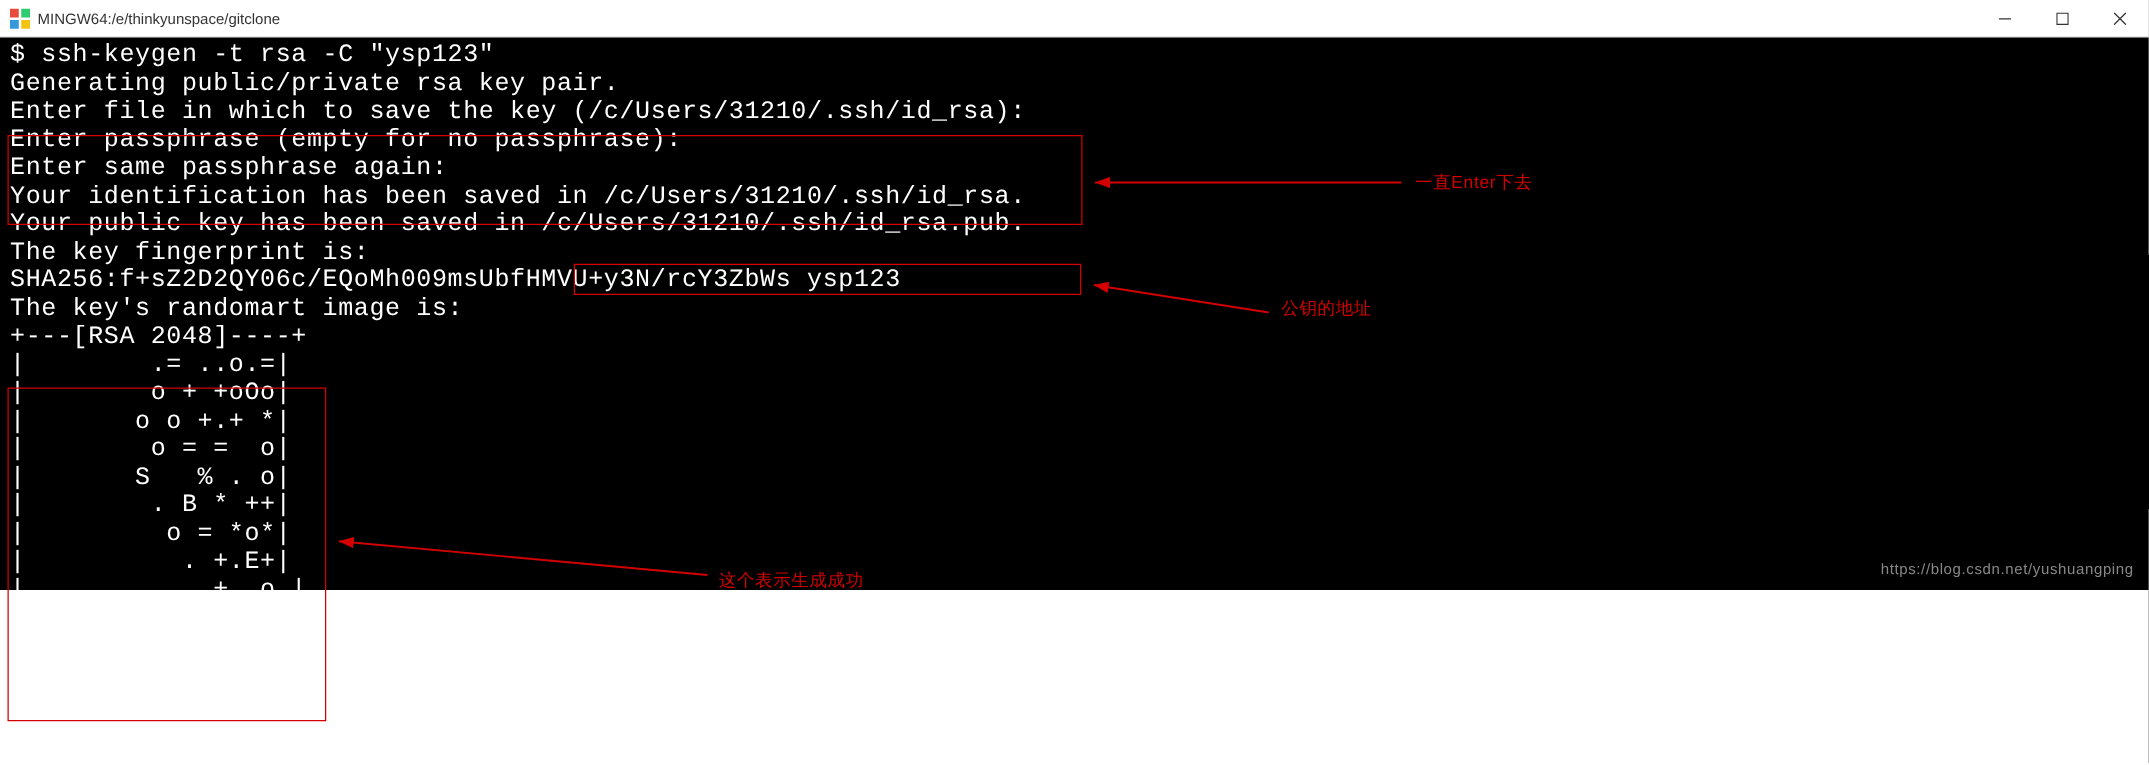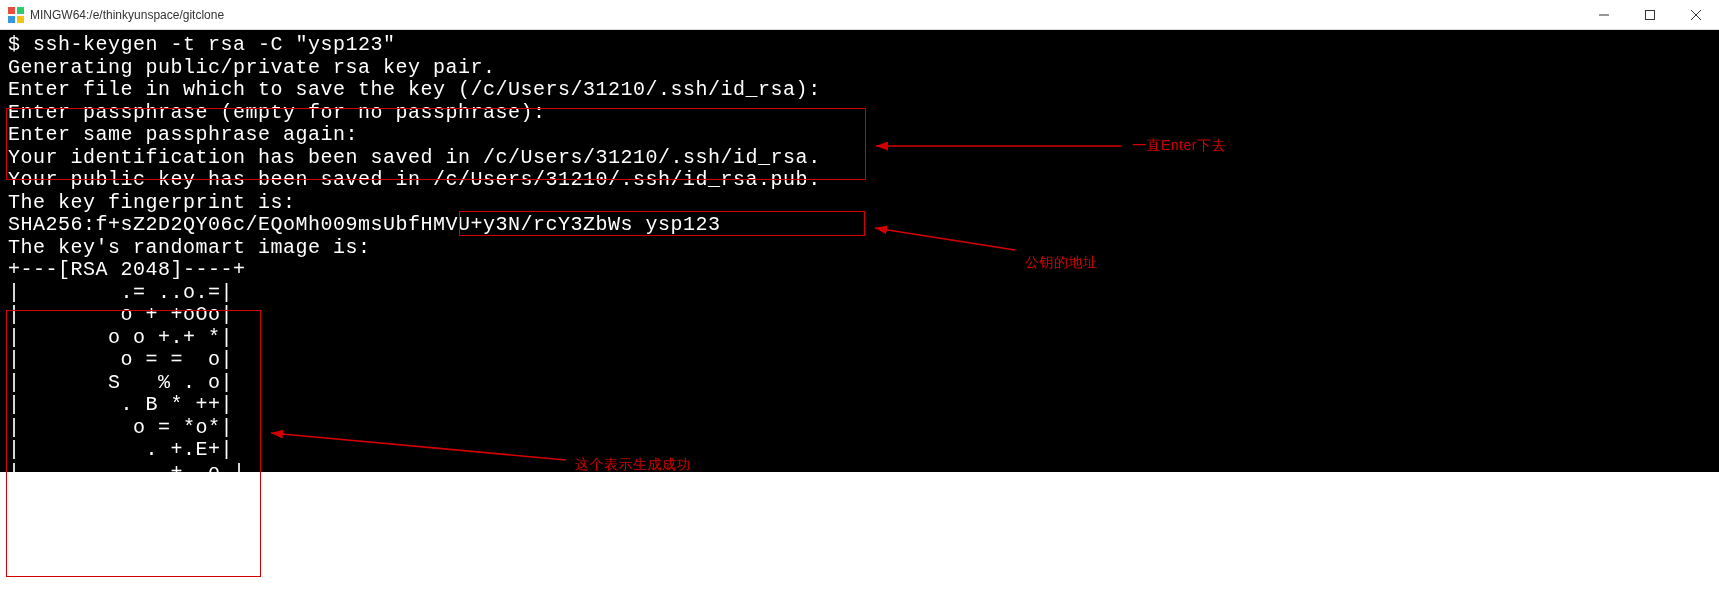--- a/index.html
+++ b/index.html
@@ -210,25 +210,26 @@
   <div class="annotation-label" style="left:1132px;top:104px;">一直Enter下去</div>
 
   <svg class="arrow" style="left:865px;top:195px;" width="155" height="30">
     <defs>
         <marker id="ah2" markerWidth="8" markerHeight="6" refX="0" refY="3" orient="auto">
           <polygon points="8 0, 0 3, 8 6" fill="#d40000"></polygon>
         </marker>
       </defs>
     <line x1="10" y1="3" x2="150" y2="25" stroke="#d40000" stroke-width="1.5" marker-start="url(#ah2)"></line>
   </svg>
-  <div class="annotation-label" style="left:1025px;top:221px;">公钥的地址</div>
+  <div class="annotation-label" style="left:1025px;top:205px;">公钥的地址</div>
 
   <svg class="arrow" style="left:261px;top:400px;" width="310" height="40">
     <defs>
         <marker id="ah3" markerWidth="8" markerHeight="6" refX="0" refY="3" orient="auto">
           <polygon points="8 0, 0 3, 8 6" fill="#d40000"></polygon>
         </marker>
       </defs>
     <line x1="10" y1="3" x2="305" y2="30" stroke="#d40000" stroke-width="1.5" marker-start="url(#ah3)"></line>
   </svg>
   <div class="annotation-label" style="left:575px;top:423px;">这个表示生成成功</div>
 
+  <div class="watermark">https://blog.csdn.net/yushuangping</div>
 </div>
 
 </body></html>

